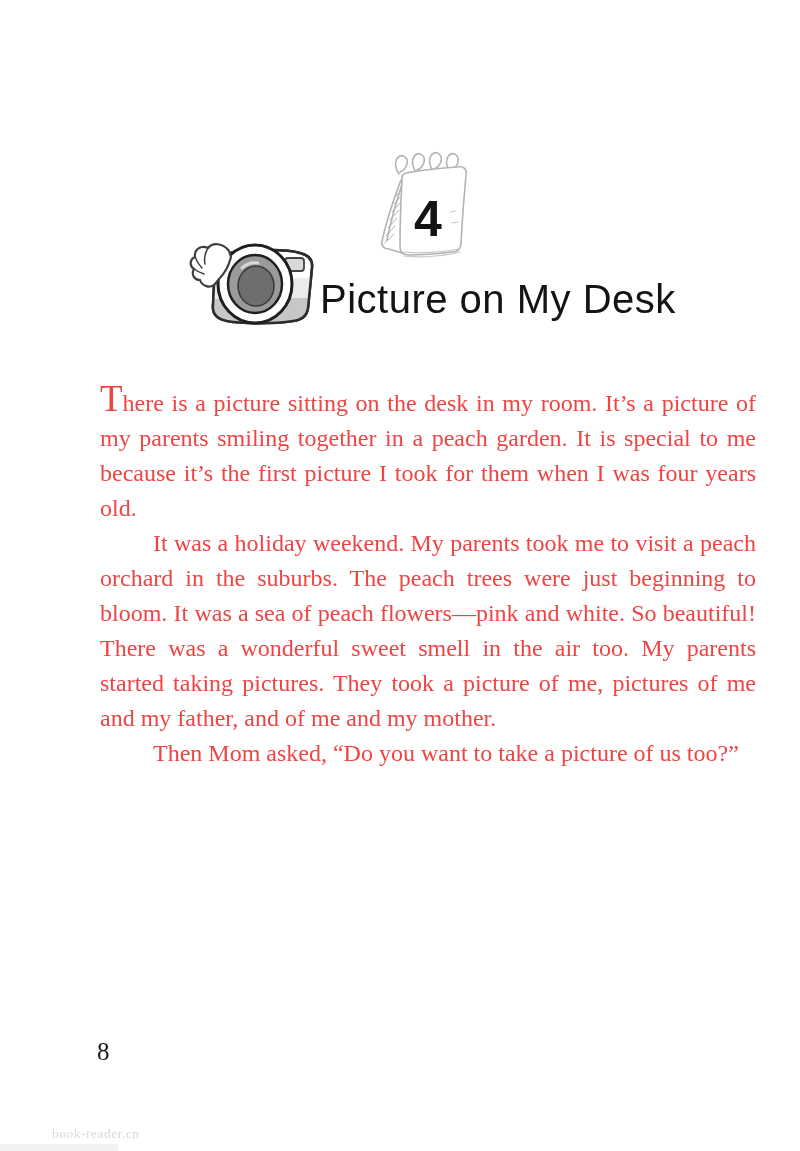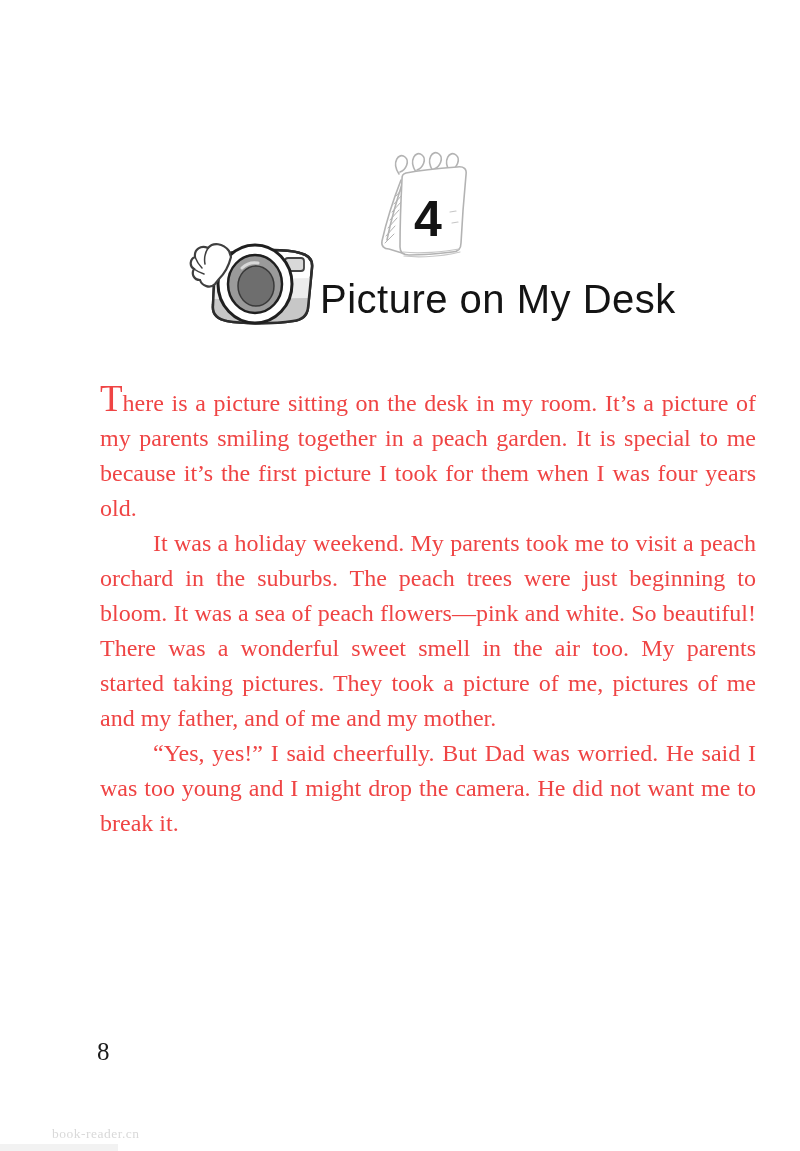--- a/index.html
+++ b/index.html
@@ -133,20 +133,20 @@
       <path d="M41 31 C35 23, 25 22, 20 28 C13 25, 6 29, 7 37 C2 39, 1 46, 6 49 C3 54, 6 60, 12 60 C14 66, 22 69, 27 64 L31 59 C37 53, 41 45, 43 37 Z" fill="#ffffff" stroke="#3f3f3f" stroke-width="2.2"></path>
       <path d="M20 28 C17 33, 16 39, 17 44 M7 37 C9 42, 11 45, 14 48 M6 49 C10 52, 13 53, 16 54" stroke="#3f3f3f" fill="none" stroke-width="1.5" stroke-linecap="round"></path>
     </svg>
 
     <h1 class="chapter-title">Picture on My Desk</h1>
   </div>
 
   <div class="body-text">
     <p><span class="initial-cap">T</span><span>here is a picture sitting on the desk in my room. It’s a picture of my parents smiling together in a peach garden. It is special to me because it’s the first picture I took for them when I was four years old.</span></p>
     <p class="indent">It was a holiday weekend. My parents took me to visit a peach orchard in the suburbs. The peach trees were just beginning to bloom. It was a sea of peach flowers—pink and white. So beautiful! There was a wonderful sweet smell in the air too. My parents started taking pictures. They took a picture of me, pictures of me and my father, and of me and my mother.</p>
-    <p class="indent">“Yes, yes!” I said cheerfully. But Dad was worried. He said I was too young and I might drop the camera. He did not want me to break it.</p>
+    <p class="indent">Then Mom asked, “Do you want to take a picture of us too?”</p>
   </div>
 
   <div class="page-number">8</div>
   <div class="watermark">book-reader.cn</div>
   <div class="page-edge-artifact"></div>
 
 </div>
 
 </body></html>

